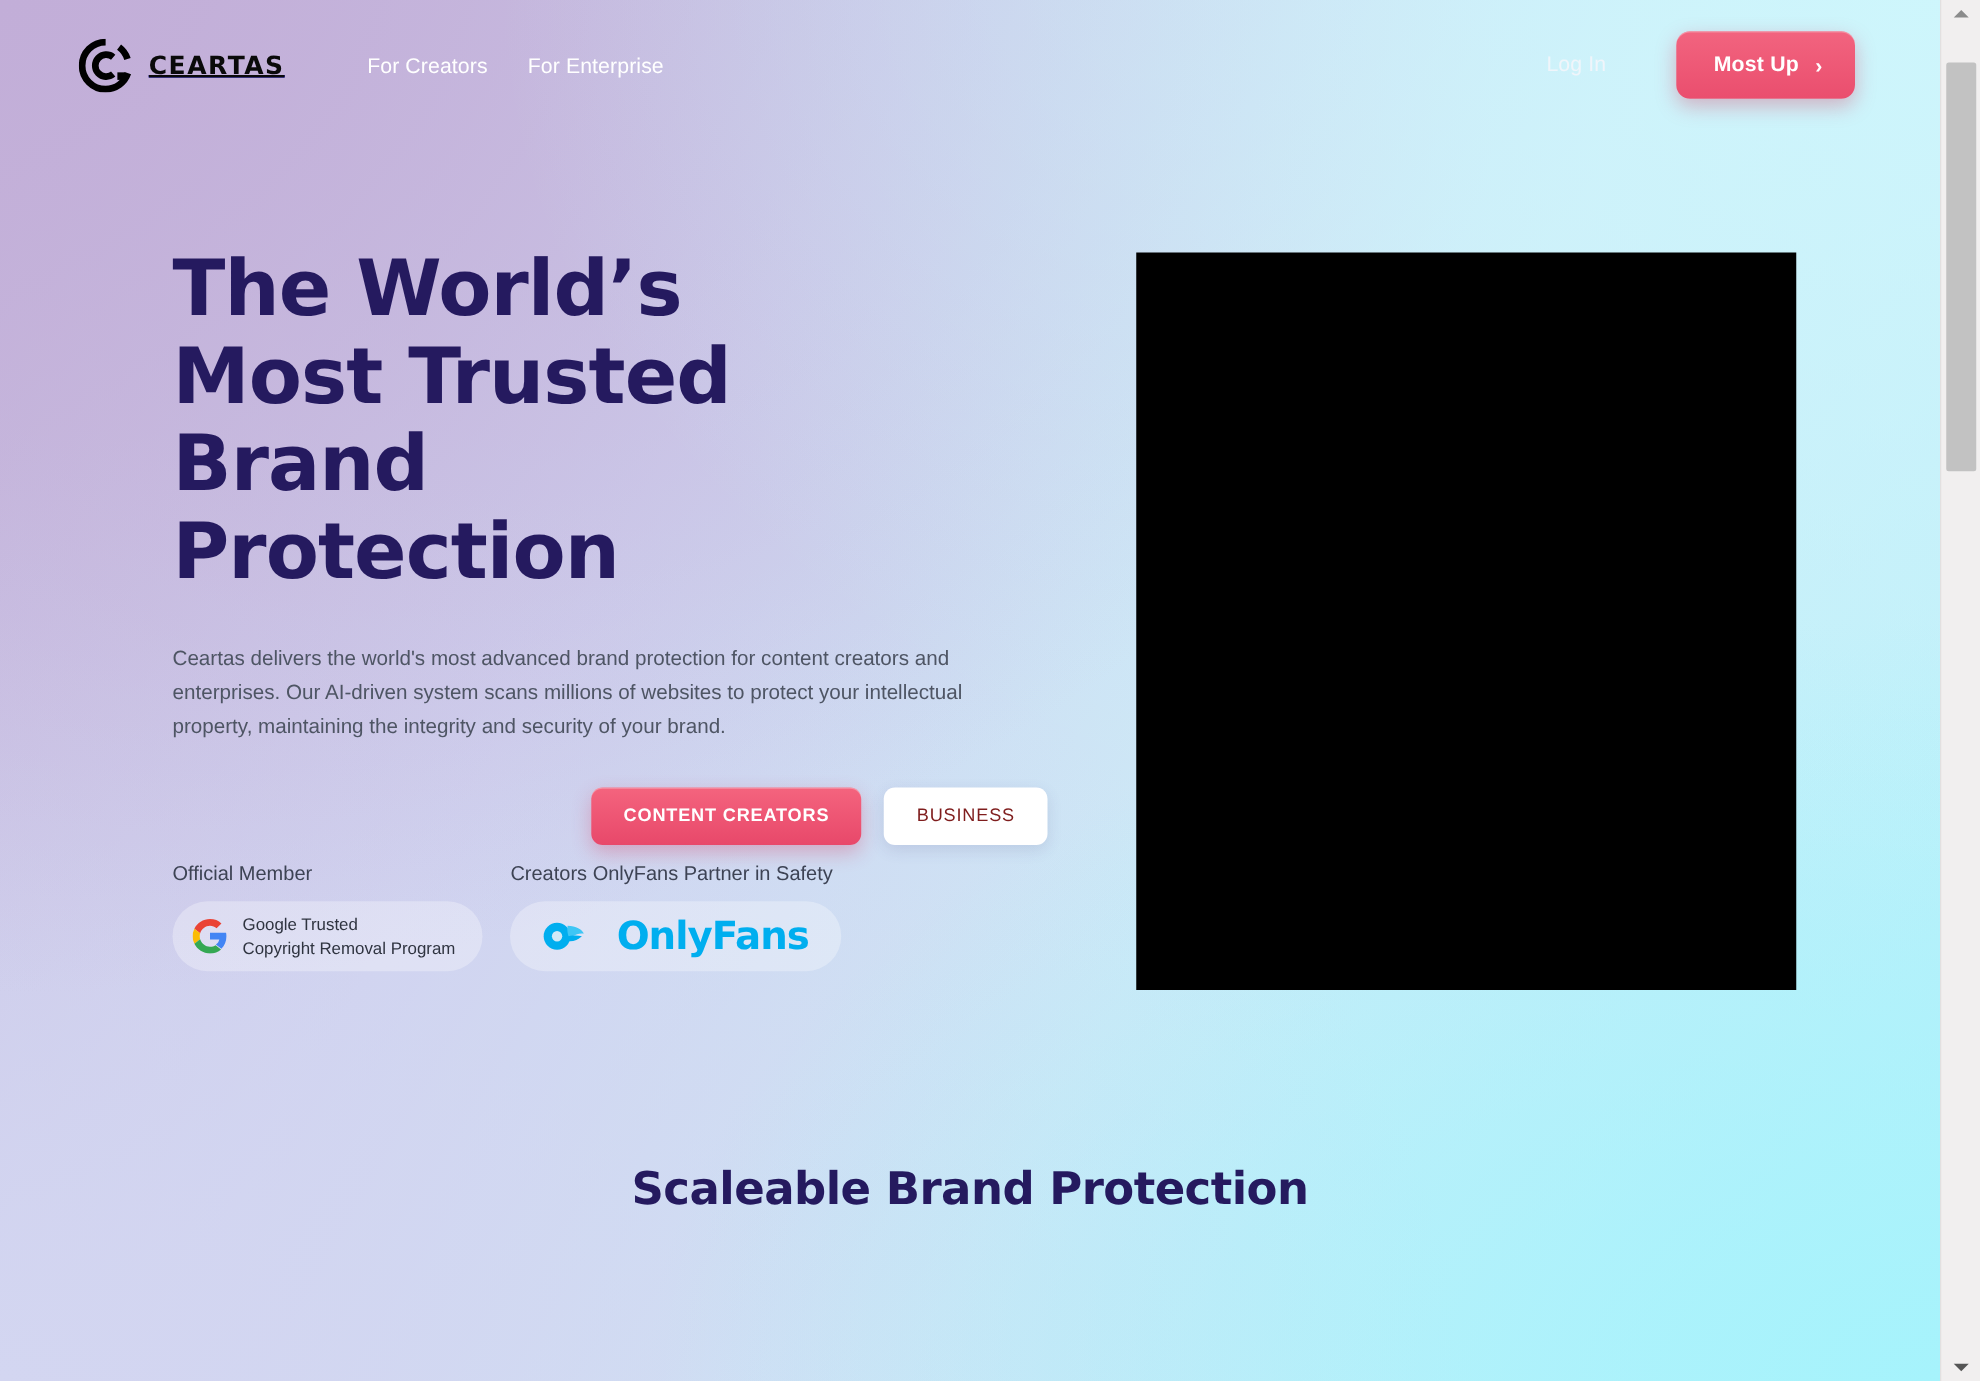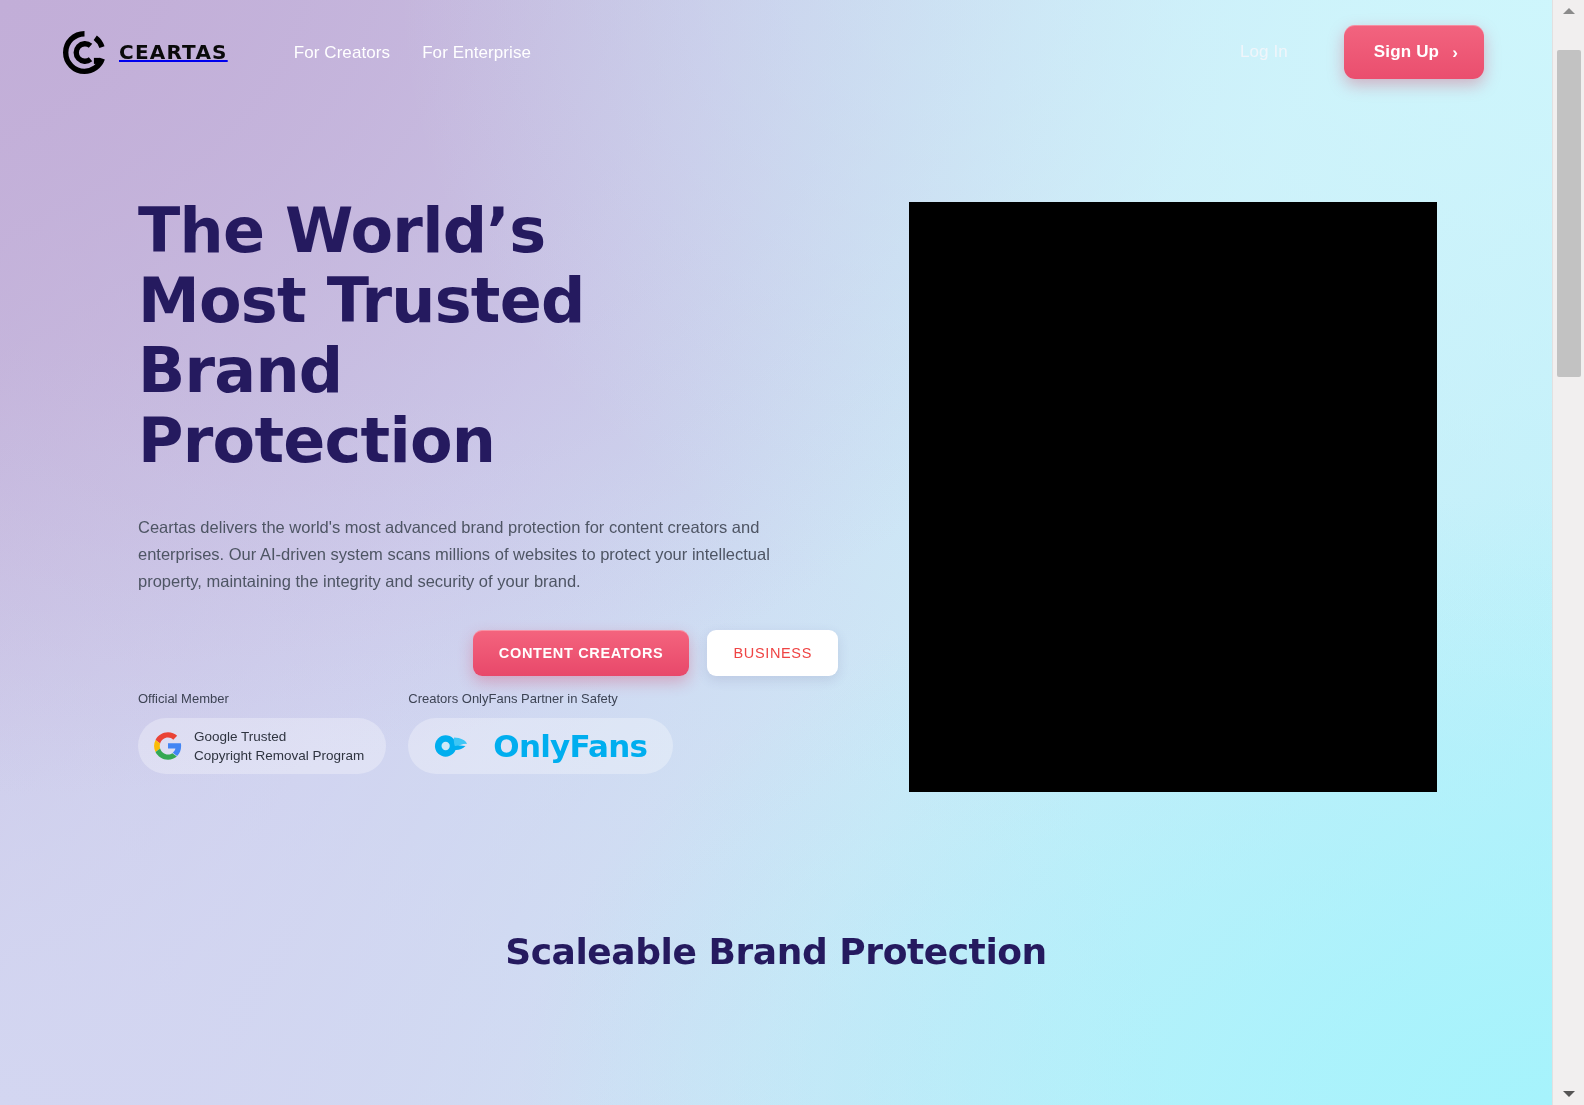--- a/index.html
+++ b/index.html
@@ -55,20 +55,21 @@
     margin-left: 63px;
   }
   .brand-mark { width: 43px; height: 43px; display: block; }
   .brand-name {
     font-family: "DejaVu Sans", sans-serif;
     font-size: 20px;
     font-weight: 700;
     letter-spacing: 0.06em;
     color: #0a0a0a;
     line-height: 1;
+    text-decoration: underline;
   }
 
   .main-nav {
     display: flex;
     align-items: center;
     gap: 32px;
     margin-left: 66px;
   }
   .nav-link {
     font-size: 17px;
@@ -169,41 +170,41 @@
   }
   .btn-business {
     display: inline-flex;
     align-items: center;
     justify-content: center;
     height: 46px;
     padding: 0 26px;
     border: none;
     border-radius: 9px;
     cursor: pointer;
-    color: #ef4444;
+    color: #7f1d1d;
     font-family: "Liberation Sans", sans-serif;
     font-size: 14.5px;
     font-weight: 400;
     letter-spacing: 0.045em;
     background: #ffffff;
     box-shadow: 0 4px 12px rgba(80,70,130,0.14);
   }
 
   
   .trust-row {
     position: absolute;
     left: 126px;
     top: 692px;
     display: flex;
     gap: 22px;
     align-items: flex-start;
   }
   .trust-block { display: flex; flex-direction: column; }
   .trust-caption {
-    font-size: 13px;
+    font-size: 16px;
     color: #3d4354;
     margin-bottom: 13px;
     line-height: 1;
   }
   .trust-pill {
     display: flex;
     align-items: center;
     height: 56px;
     padding: 0 22px 0 16px;
     border-radius: 28px;
@@ -331,21 +332,21 @@
       </a>
 
       <nav class="main-nav">
         <a class="nav-link" href="#">For Creators</a>
         <a class="nav-link" href="#">For Enterprise</a>
       </nav>
 
       <div class="header-actions">
         <a class="login-link" href="#">Log In</a>
         <button class="signup-btn" type="button">
-          <span>Sign Up</span>
+          <span>Most Up</span>
           <span class="chev">›</span>
         </button>
       </div>
 
     </header>
 
     <section class="hero">
 
       <div class="hero-copy">
         <h1 class="hero-title">The World’s Most Trusted Brand Protection</h1>

